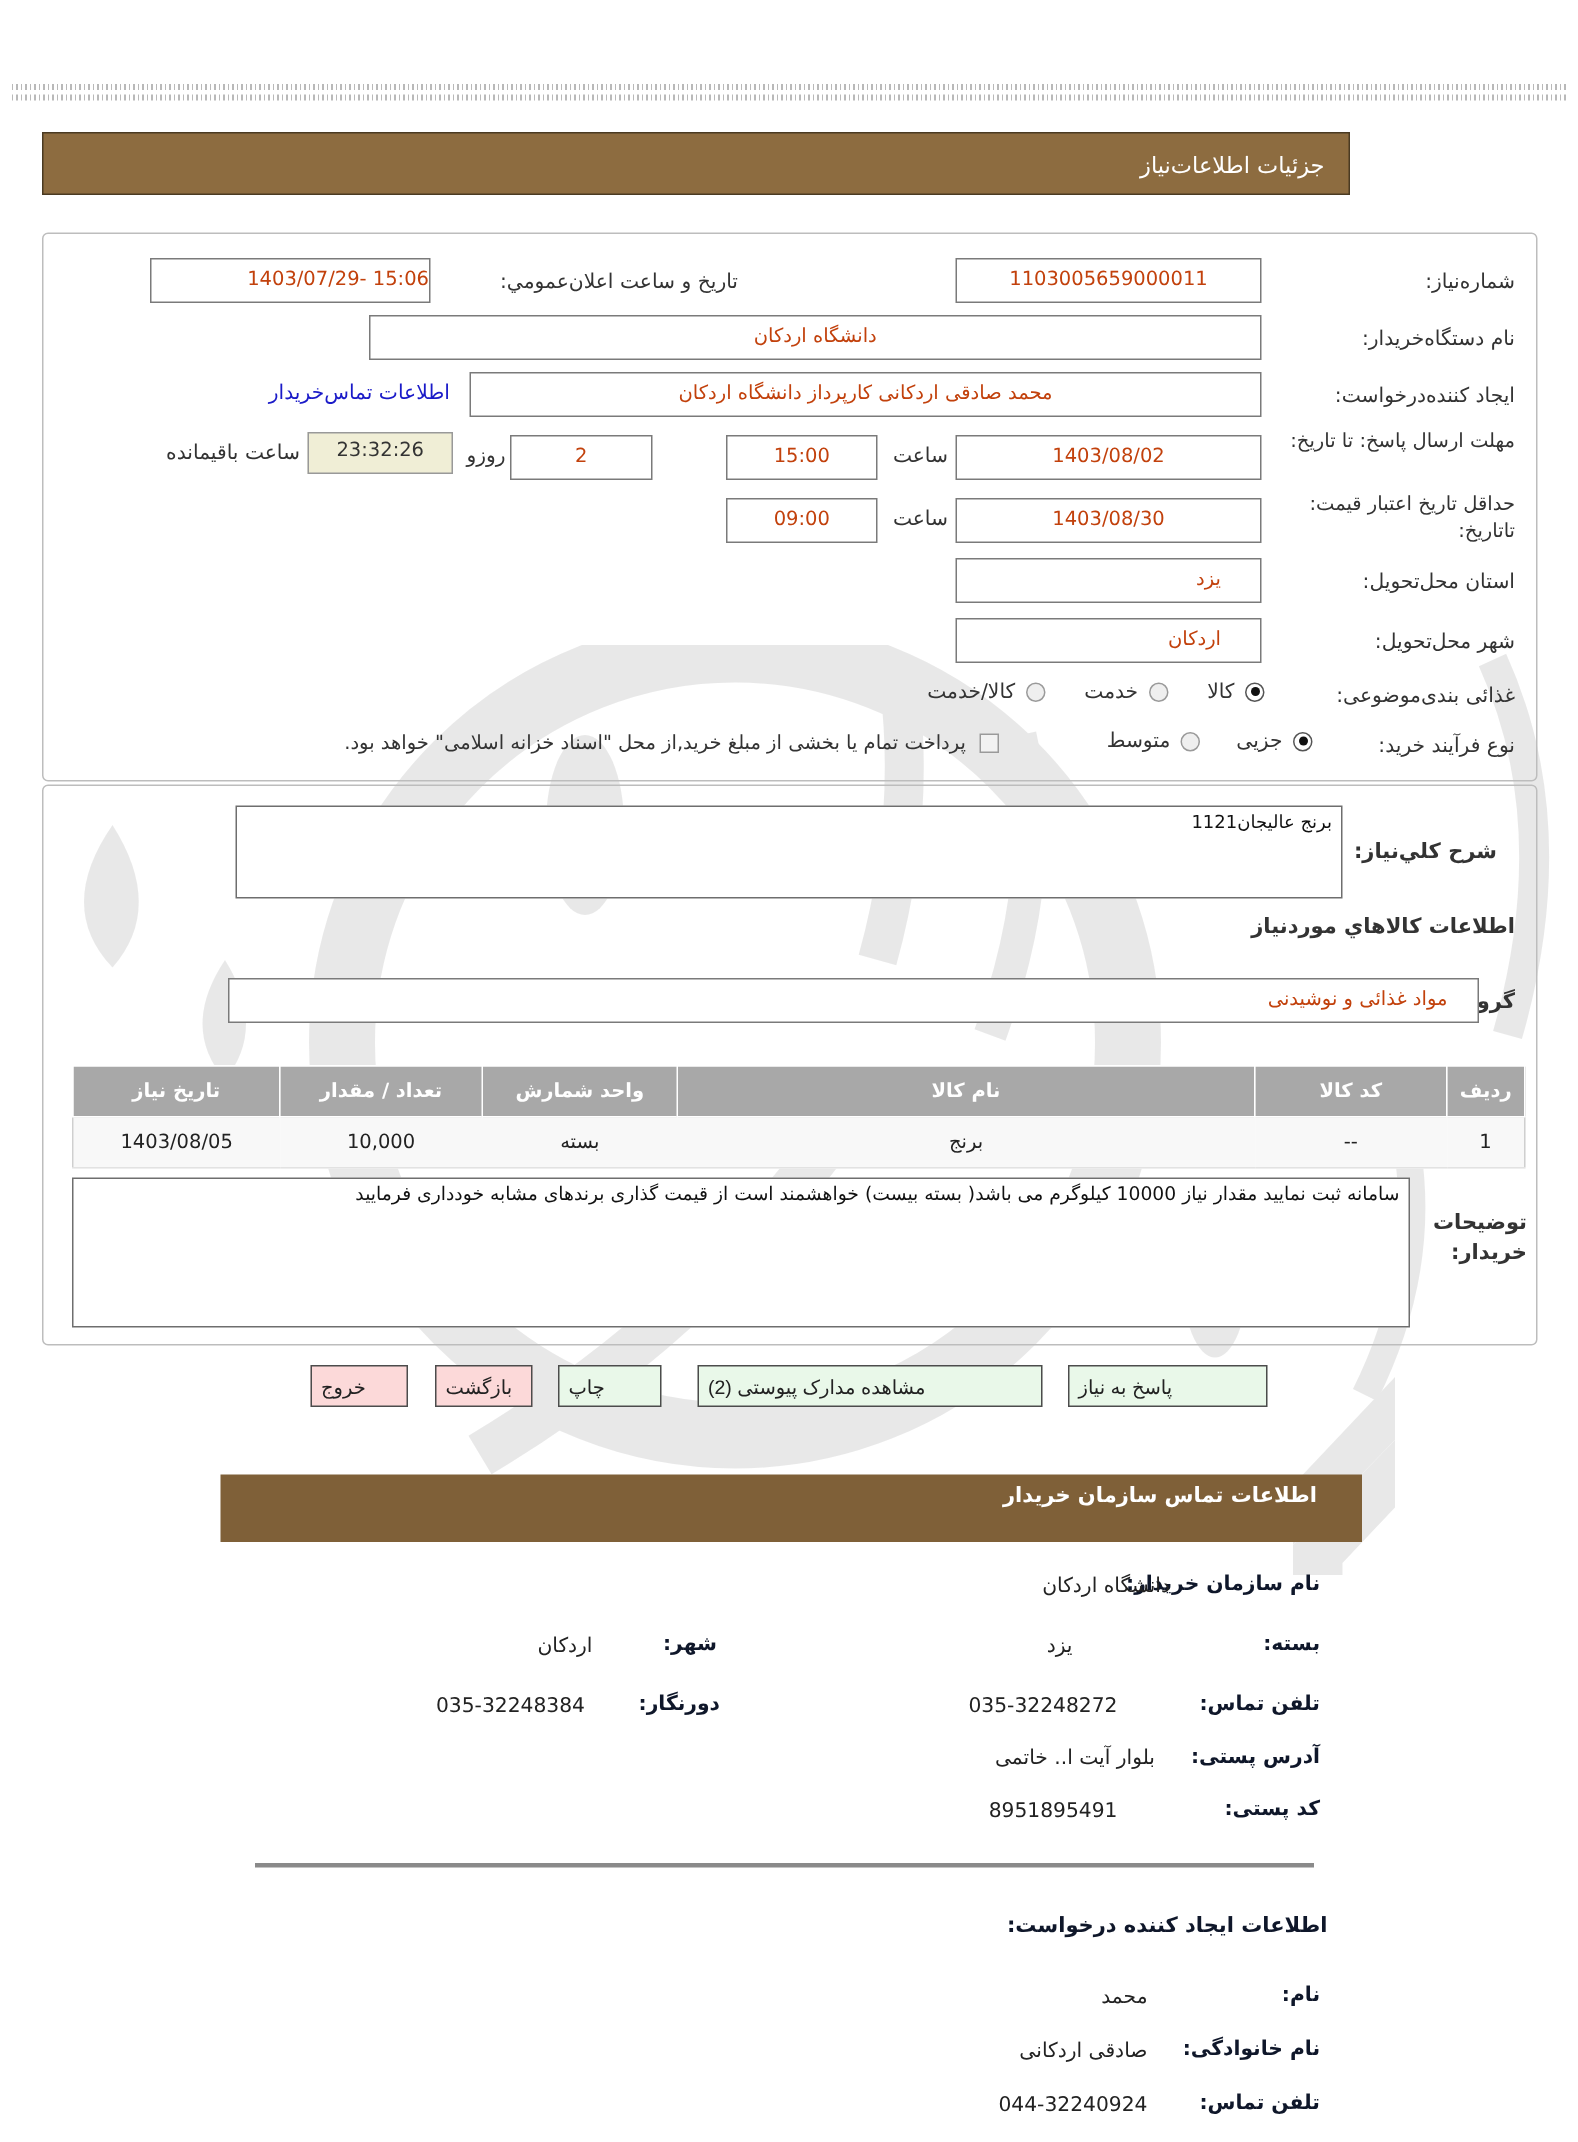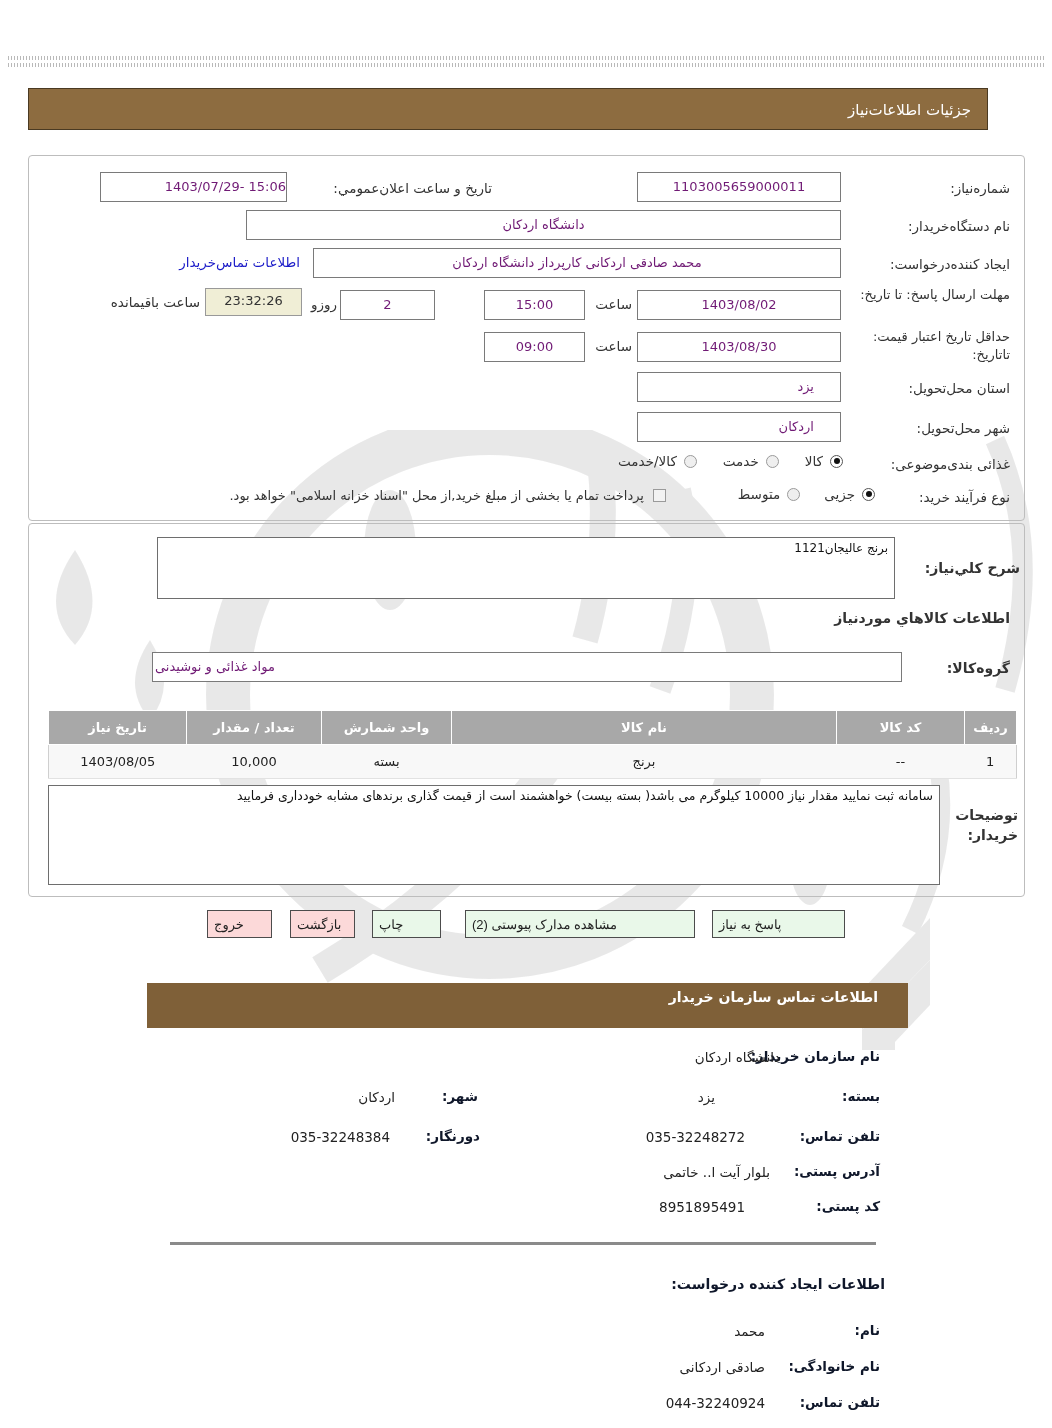--- a/index.html
+++ b/index.html
@@ -9,34 +9,34 @@
     font-family:"DejaVu Sans", sans-serif;
     font-size:13px;direction:rtl;
   }
   .abs{position:absolute;}
   
   .strip{left:8px;right:8px;height:4px;
     background:repeating-linear-gradient(90deg,#b9b9b9 0 1px,transparent 1px 3px);}
   #strip1{top:56px;} #strip2{top:63px;}
   
   .brownbar{color:#fff;font-size:15px;box-sizing:border-box;}
-  #bar1{left:28px;top:88px;width:960px;height:42px;line-height:42px;
+  #bar1{left:28px;top:88px;width:872px;height:42px;line-height:42px;
     background:#8d6c40;border:1px solid #4a3a22;padding-right:16px;}
   #bar2{left:147px;top:983px;width:761px;height:45px;line-height:29px;
     background:#7f6038;font-weight:bold;font-size:14px;padding-right:30px;}
   
   .panel{border:1px solid #bdbdbd;border-radius:4px;background:transparent;}
   #panel1{left:28px;top:155px;width:995px;height:364px;}
   #panel2{left:28px;top:523px;width:995px;height:372px;}
   
   .lbl{color:#333;font-size:13.5px;white-space:nowrap;}
   .lblwrap{color:#333;font-size:13px;line-height:1.35;white-space:normal;}
   .bold{font-weight:bold;}
   .ibox{box-sizing:border-box;height:30px;line-height:28px;border:1px solid #7a7a7a;
-    background:#fff;font-size:13px;color:#701a75;overflow:hidden;}
+    background:#fff;font-size:13px;color:#c2410c;overflow:hidden;}
   .center{text-align:center;}
   .rightpad{text-align:right;padding-right:26px;}
   .ltr{direction:ltr;unicode-bidi:isolate;}
   #b-countdown{height:26px;line-height:24px;background:#f0eed6;border:1px solid #999;
     text-align:center;font-size:13px;color:#333;}
   a.link{color:#1a1ac8;text-decoration:none;font-size:13.5px;}
   
   .optrow{display:flex;align-items:center;}
   .opt{display:flex;align-items:center;gap:7px;}
   .radio{width:13px;height:13px;border-radius:50%;border:1px solid #9a9a9a;
@@ -159,26 +159,26 @@
   </span>
 </div>
 <div class="abs optrow fg" style="right:386px;top:488px;gap:9px">
   <span class="chk"></span>
   <span class="lbl" style="font-size:13px">پرداخت تمام یا بخشی از مبلغ خرید,از محل "اسناد خزانه اسلامی" خواهد بود.</span>
 </div>
 
 <div id="panel2" class="abs panel fg"></div>
 
 <div class="abs tarea fg" style="left:157px;top:537px;width:738px;height:62px">برنج عالیجان1121</div>
-<div class="abs lbl bold fg" style="right:32px;top:560px;font-size:14px">شرح کلي‌نیاز:</div>
+<div class="abs lbl bold fg" style="right:54px;top:560px;font-size:14px">شرح کلي‌نیاز:</div>
 
 <div class="abs lbl bold fg" style="right:42px;top:610px;font-size:14px">اطلاعات کالاهاي موردنیاز</div>
 
 <div class="abs lbl bold fg" style="right:42px;top:660px;font-size:14px">گروه‌کالا:</div>
-<div class="abs ibox fg" style="left:152px;top:652px;width:750px;text-align:left;padding-left:2px;padding-right:20px">مواد غذائی و نوشیدنی</div>
+<div class="abs ibox fg" style="left:152px;top:652px;width:834px;text-align:right;padding-left:2px;padding-right:20px">مواد غذائی و نوشیدنی</div>
 
 <table id="items-table" class="abs fg" style="left:48px;top:710px">
   <colgroup>
     <col style="width:52px">
       <col style="width:128px">
       <col style="width:385px">
     <col style="width:130px">
       <col style="width:135px">
       <col style="width:138px">
   </colgroup>

